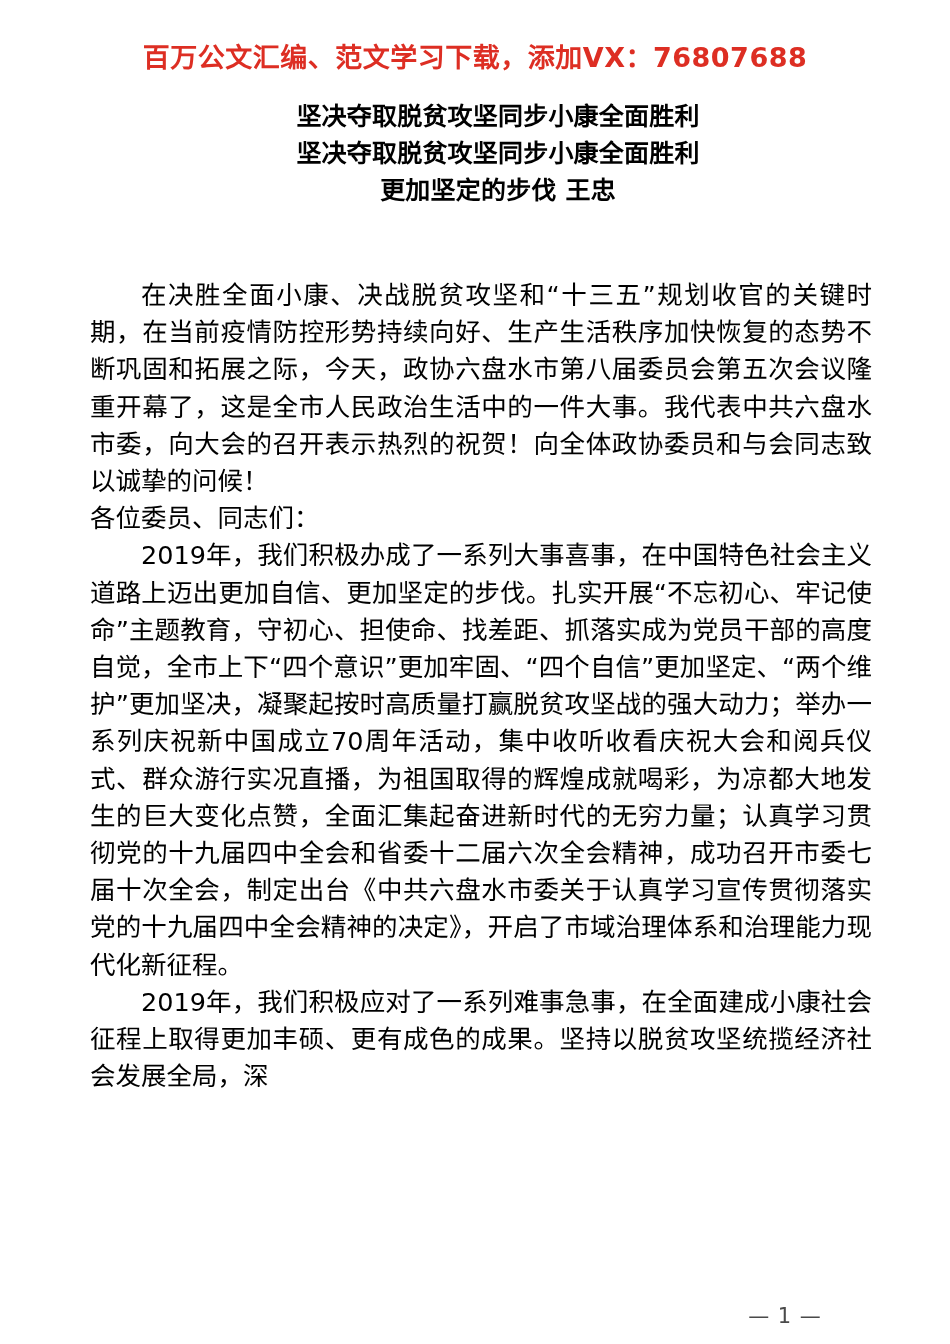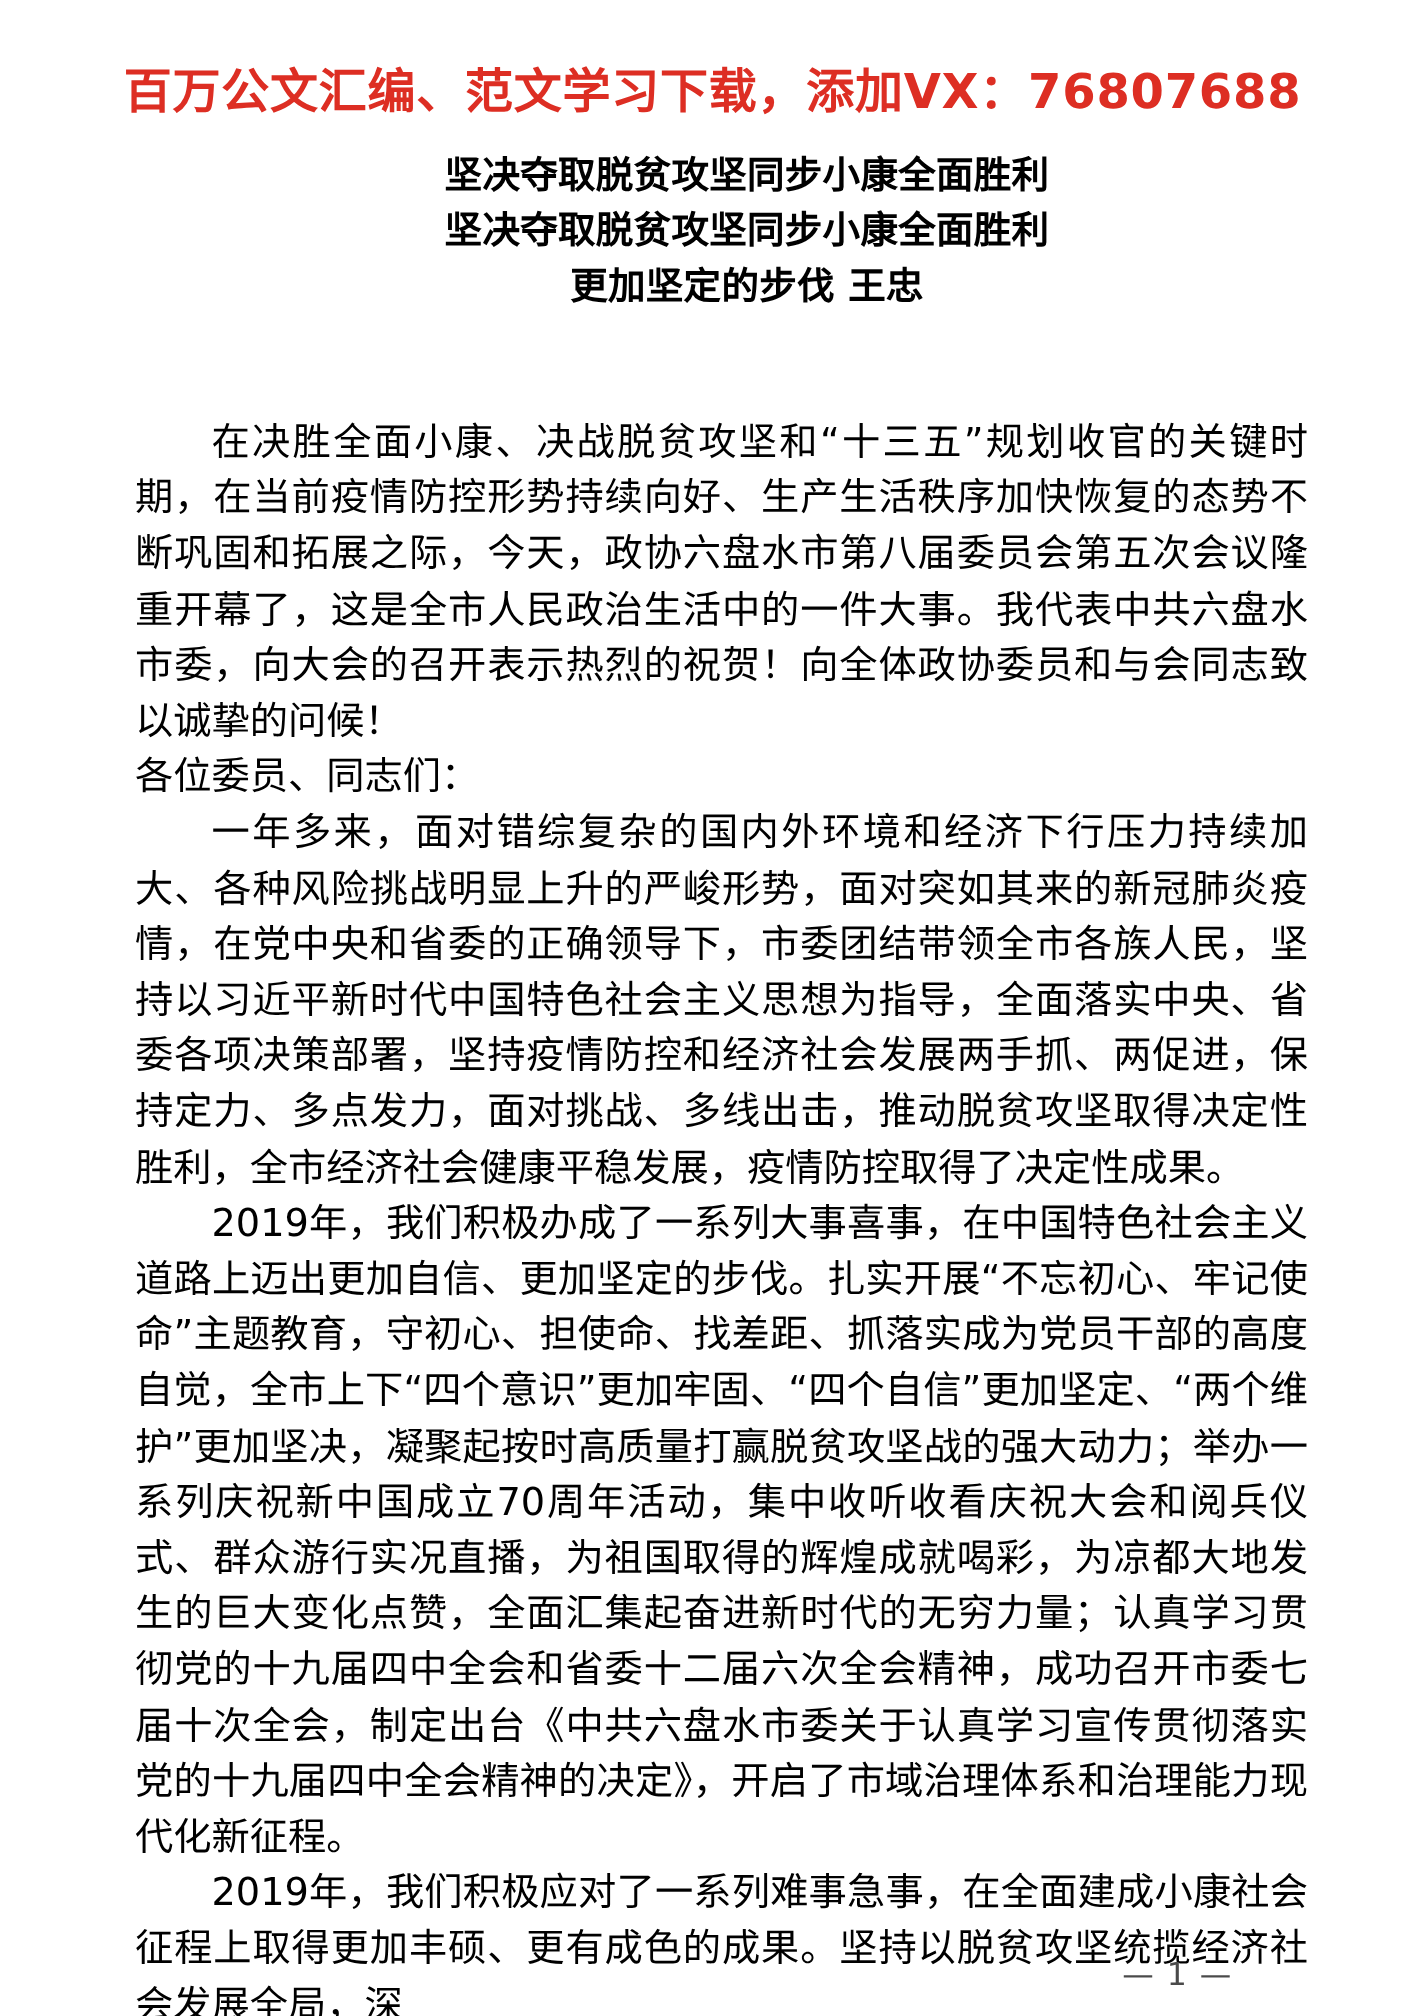--- a/index.html
+++ b/index.html
@@ -26,21 +26,21 @@
     box-sizing: border-box;
   }
 
   
   .promo-header {
     position: absolute;
     top: 42px;
     left: 0;
     width: 950px;
     text-align: center;
-    font-size: 32px;
+    font-size: 27px;
     font-weight: 700;
     letter-spacing: 0.5px;
     color: #dd2e23;
     white-space: nowrap;
     line-height: 1.2;
   }
 
   
   .title-block {
     position: absolute;
@@ -113,21 +113,20 @@
 
   <div class="title-block">
     <div class="title-line">坚决夺取脱贫攻坚同步小康全面胜利</div>
     <div class="title-line">坚决夺取脱贫攻坚同步小康全面胜利</div>
     <div class="title-line author">更加坚定的步伐  王忠</div>
   </div>
 
   <div class="body-block">
     <p class="para indent">在决胜全面小康、决战脱贫攻坚和“十三五”规划收官的关键时期，在当前疫情防控形势持续向好、生产生活秩序加快恢复的态势不断巩固和拓展之际，今天，政协六盘水市第八届委员会第五次会议隆重开幕了，这是全市人民政治生活中的一件大事。我代表中共六盘水市委，向大会的召开表示热烈的祝贺！向全体政协委员和与会同志致以诚挚的问候！</p>
     <p class="para salutation">各位委员、同志们：</p>
-    <p class="para indent">一年多来，面对错综复杂的国内外环境和经济下行压力持续加大、各种风险挑战明显上升的严峻形势，面对突如其来的新冠肺炎疫情，在党中央和省委的正确领导下，市委团结带领全市各族人民，坚持以习近平新时代中国特色社会主义思想为指导，全面落实中央、省委各项决策部署，坚持疫情防控和经济社会发展两手抓、两促进，保持定力、多点发力，面对挑战、多线出击，推动脱贫攻坚取得决定性胜利，全市经济社会健康平稳发展，疫情防控取得了决定性成果。</p>
     <p class="para indent">2019年，我们积极办成了一系列大事喜事，在中国特色社会主义道路上迈出更加自信、更加坚定的步伐。扎实开展“不忘初心、牢记使命”主题教育，守初心、担使命、找差距、抓落实成为党员干部的高度自觉，全市上下“四个意识”更加牢固、“四个自信”更加坚定、“两个维护”更加坚决，凝聚起按时高质量打赢脱贫攻坚战的强大动力；举办一系列庆祝新中国成立70周年活动，集中收听收看庆祝大会和阅兵仪式、群众游行实况直播，为祖国取得的辉煌成就喝彩，为凉都大地发生的巨大变化点赞，全面汇集起奋进新时代的无穷力量；认真学习贯彻党的十九届四中全会和省委十二届六次全会精神，成功召开市委七届十次全会，制定出台《中共六盘水市委关于认真学习宣传贯彻落实党的十九届四中全会精神的决定》，开启了市域治理体系和治理能力现代化新征程。</p>
     <p class="para indent">2019年，我们积极应对了一系列难事急事，在全面建成小康社会征程上取得更加丰硕、更有成色的成果。坚持以脱贫攻坚统揽经济社会发展全局，深</p>
   </div>
 
   <div class="page-footer">
     <span class="pf-inner">— 1 —</span>
   </div>
 
 </div>
 

